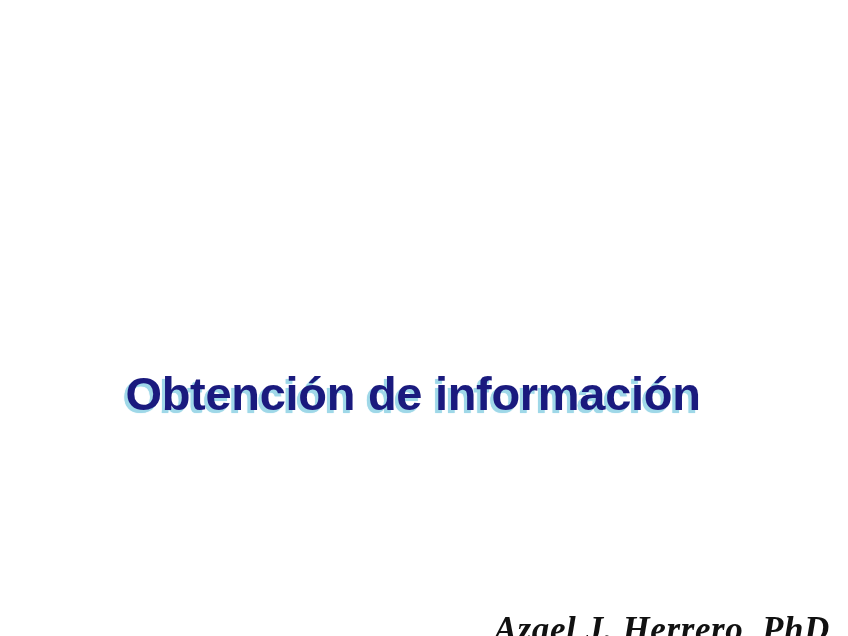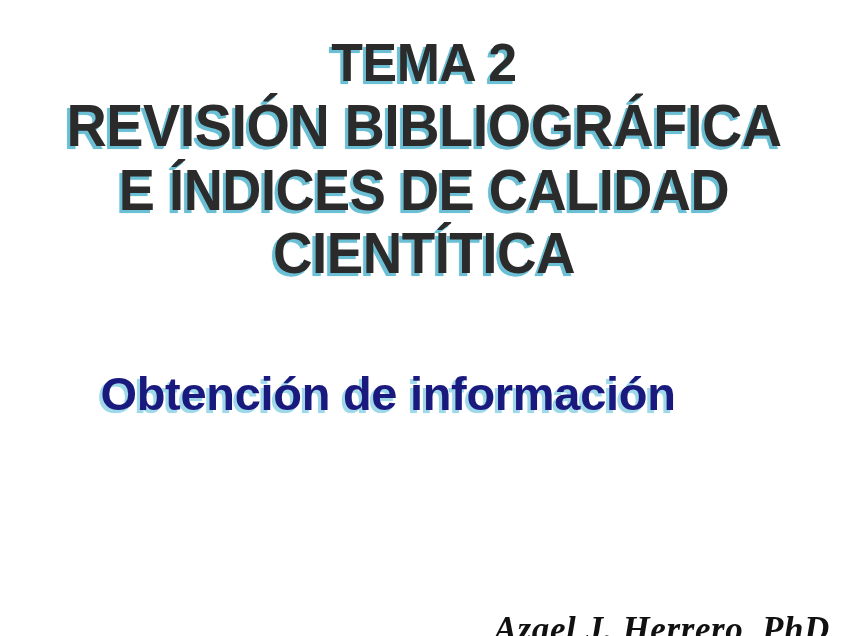--- a/index.html
+++ b/index.html
@@ -83,20 +83,21 @@
     color: #1a1a7e;
     font-family: "Liberation Sans", sans-serif;
     font-weight: bold;
     font-size: 47px;
     line-height: 1.1;
     letter-spacing: -0.3px;
     white-space: nowrap;
     text-shadow:
       -3px 3px 0 #9fd8e8,
       -3px 3px 1px #9fd8e8;
+    padding-left: 25px;
   }
 
   
   #author {
     position: absolute;
     right: 18px;
     top: 612px;
     margin: 0;
     color: #111111;
     font-family: "Liberation Serif", "DejaVu Serif", serif;
@@ -106,24 +107,18 @@
     line-height: 1;
     letter-spacing: 0.6px;
     white-space: nowrap;
   }
 </style>
 </head>
 <body>
 
 <div id="slide">
 
-  <div id="title-block">
-    <h1 class="title-line" id="title-line-1">TEMA 2</h1>
-    <h1 class="title-line" id="title-line-2">REVISIÓN BIBLIOGRÁFICA</h1>
-    <h1 class="title-line" id="title-line-3">E ÍNDICES DE CALIDAD</h1>
-    <h1 class="title-line" id="title-line-4">CIENTÍTICA</h1>
-  </div>
 
   <h2 id="subtitle">Obtención de información</h2>
 
   <p id="author">Azael J. Herrero, PhD</p>
 
 </div>
 
 </body></html>

